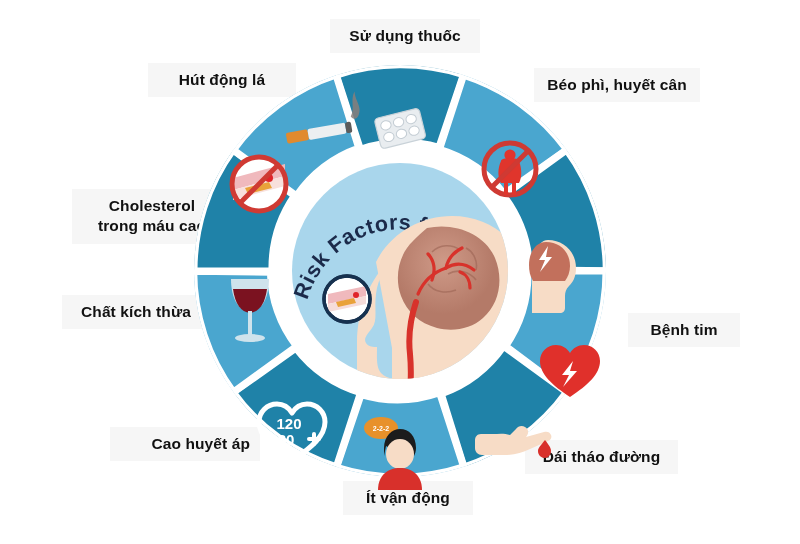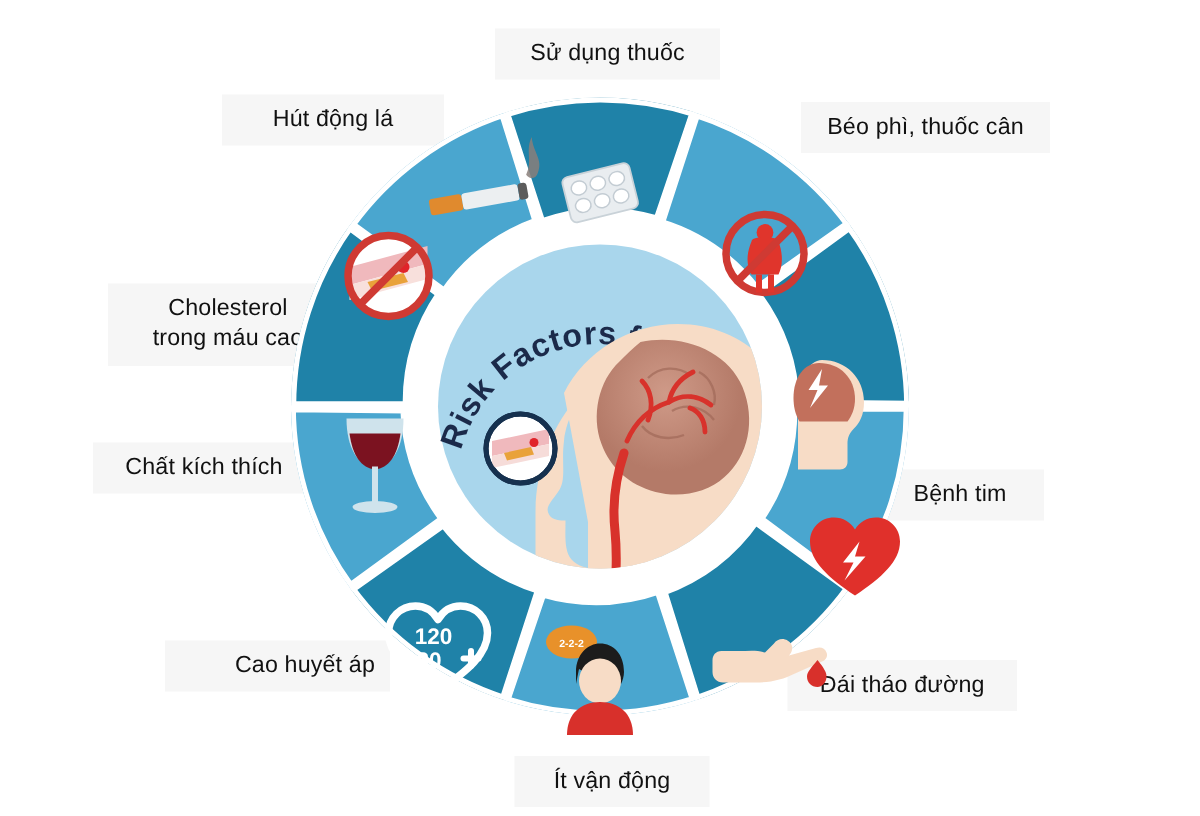--- a/index.html
+++ b/index.html
@@ -8,21 +8,21 @@
     background:#ffffff;
     font-family:"Liberation Sans","DejaVu Sans",sans-serif;
     overflow:hidden;
     position:relative;
   }
   #stage{position:absolute;left:0;top:0;width:800px;height:544px;}
   .label{
     position:absolute;
     background:#f6f6f6;
     color:#111111;
-    font-weight:normal;
+    font-weight:bold;
     font-size:15.5px;
     line-height:1.32;
     letter-spacing:.1px;
     text-align:center;
     padding:7px 10px;
     box-sizing:border-box;
     white-space:pre-line;
   }
   .wheel{position:absolute;left:180px;top:36px;width:440px;height:470px;}
   svg{display:block;overflow:visible;}
@@ -38,32 +38,32 @@
   .bp-text{font-family:"Liberation Sans",sans-serif;font-size:15px;font-weight:bold;fill:#ffffff;}
   .bub-text{font-family:"Liberation Sans",sans-serif;font-size:7px;font-weight:bold;fill:#ffffff;}
 </style>
 </head>
 <body>
 
 <div id="stage">
 
   <div class="label" style="left:330px;top:19px;width:150px;">Sử dụng thuốc</div>
 
-  <div class="label" style="left:534px;top:68px;width:166px;">Béo phì, thuốc cân</div>
-
-
-  <div class="label" style="left:584px;top:313px;width:112px;">Bệnh tim</div>
+  <div class="label" style="left:534px;top:68px;width:166px;">Béo phì, huyết cân</div>
+
+
+  <div class="label" style="left:628px;top:313px;width:112px;">Bệnh tim</div>
 
   <div class="label" style="left:525px;top:440px;width:153px;">Đái tháo đường</div>
 
-  <div class="label" style="left:343px;top:504px;width:130px;">Ít vận động</div>
+  <div class="label" style="left:343px;top:481px;width:130px;">Ít vận động</div>
 
   <div class="label" style="left:110px;top:427px;width:150px;text-align:right;">Cao huyết áp</div>
 
-  <div class="label" style="left:62px;top:295px;width:148px;">Chất kích thích</div>
+  <div class="label" style="left:62px;top:295px;width:148px;">Chất kích thừa</div>
 
   <div class="label" style="left:72px;top:173px;width:160px;margin-top:16px;">Cholesterol
 trong máu cao</div>
 
   <div class="label" style="left:148px;top:63px;width:148px;">Hút động lá</div>
 
   <div class="wheel">
   <svg width="440" height="470" viewBox="0 0 440 470">
 
     <defs>

